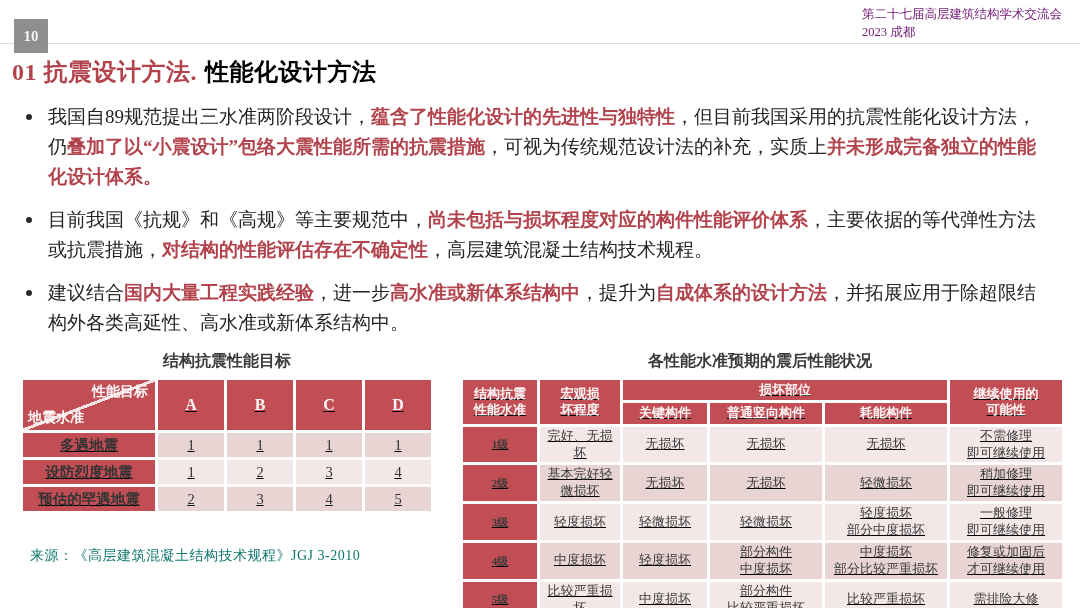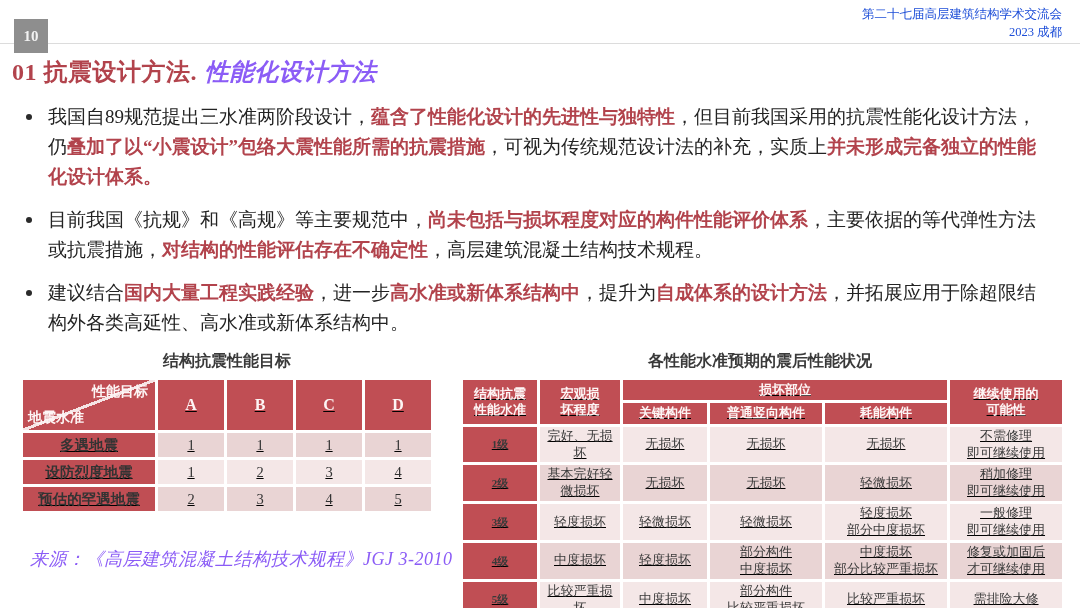--- a/index.html
+++ b/index.html
@@ -20,27 +20,27 @@
   
   .topbar { position: relative; height: 44px; border-bottom: 1px solid #dcdcdc; }
   .page-badge {
     position: absolute; left: 14px; top: 19px;
     width: 34px; height: 34px;
     background: #8e8e8e; color: #f2f2f2;
     font-size: 15px; font-weight: bold;
     display: flex; align-items: center; justify-content: center;
     font-family: "Liberation Serif", serif;
   }
-  .conference { position: absolute; right: 18px; top: 5px; text-align: right; color: #1d4ed8; font-size: 12.5px; line-height: 1.45; }
+  .conference { position: absolute; right: 18px; top: 5px; color: #701a75; font-size: 12.5px; line-height: 1.45; }
 
   
   .main { padding: 12px 26px 0 12px; }
   .page-title { font-size: 24px; font-weight: bold; letter-spacing: 0.5px; margin-bottom: 14px; }
   .page-title .red { color: var(--em); }
-  .page-title .dark { color: #8b5cf6; margin-left: 8px; font-style: italic; }
+  .page-title .dark { color: #000000; margin-left: 8px; }
 
   .bullets { margin-left: 8px; }
   .bullet { position: relative; padding-left: 28px; font-size: 19px; line-height: 1.58; color: #232323; margin-bottom: 13px; }
   .bullet .marker { position: absolute; left: 6px; top: 12px; width: 6px; height: 6px; border-radius: 50%; background: #2a2a2a; }
   .bullet .em { color: var(--em); font-weight: bold; }
 
   
   .tables { display: flex; align-items: flex-start; margin-top: 8px; }
   .tbl-title { text-align: center; font-size: 16px; font-weight: bold; color: #3a3a3a; margin-bottom: 5px; }
   .left-block { width: 414px; margin-left: 8px; flex: none; }
@@ -70,21 +70,21 @@
   .left-tbl .corner .c-bottom { position: absolute; bottom: 3px; left: 5px; }
 
   
   .right-tbl th { font-size: 13px; line-height: 1.25; padding: 2px 11px; }
   .right-tbl td { font-size: 13px; line-height: 1.3; color: #3a3a3a; height: 35px; }
   .right-tbl td.rowlabel { font-size: 11px; }
   .right-tbl .group-hd { height: 20px; }
 
   .source {
     position: absolute; left: 30px; top: 547px;
-    font-style: italic; color: #8b5cf6; font-size: 18px;
+    color: #0f766e; font-size: 14px;
     letter-spacing: 0.5px;
   }
 </style>
 </head>
 <body>
 
 <div class="slide" style="--accent: #c04e54; --em: #b2434c; --cell-light: #f4e7e7; --cell-dark: #e9d4d4;">
 
   <div class="topbar">
     <div class="page-badge">10</div>

